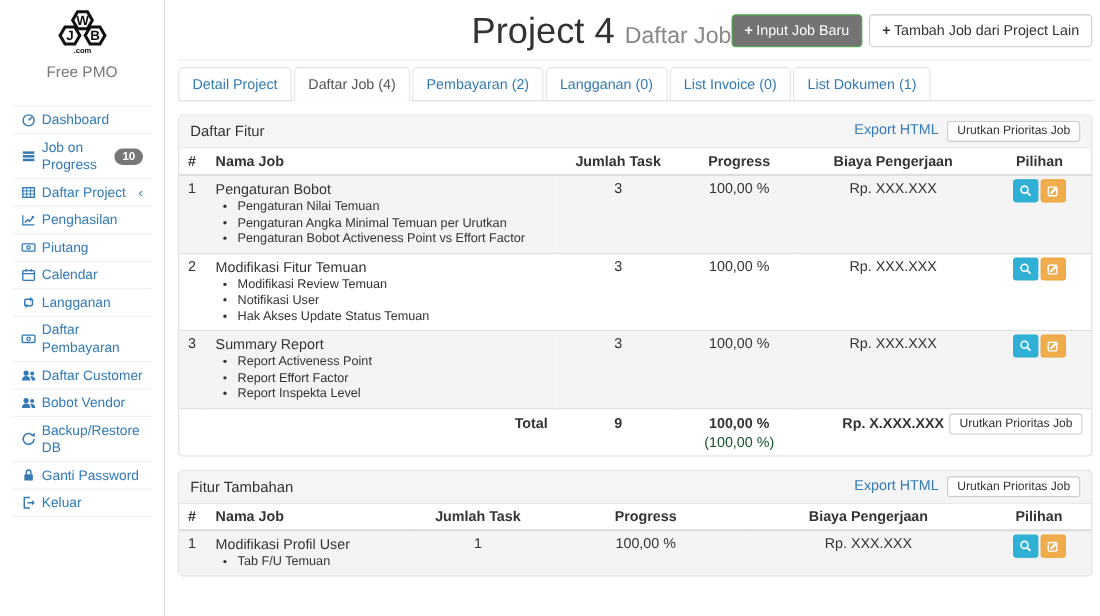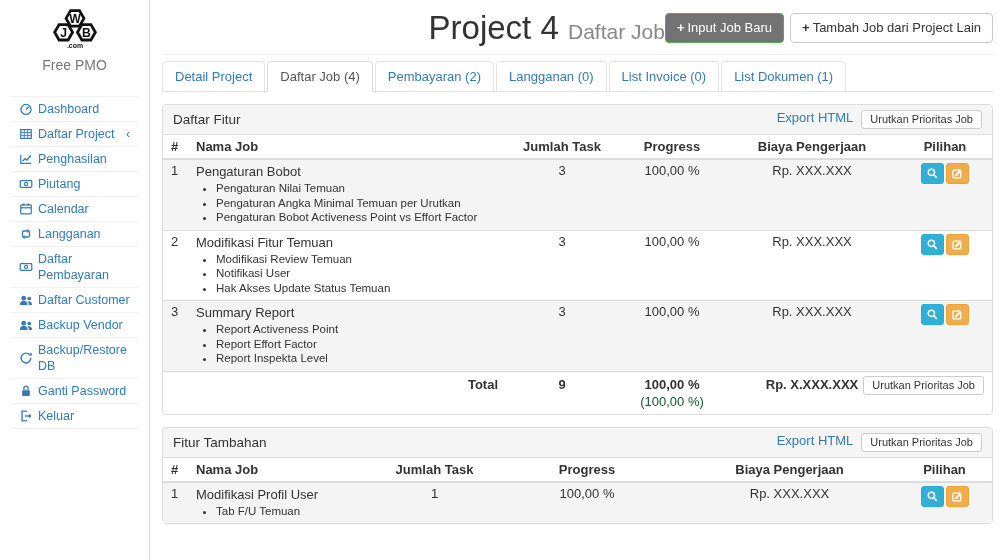--- a/index.html
+++ b/index.html
@@ -161,20 +161,29 @@
           <a href="#">
             <svg class="mi">
               <use href="#i-gauge"></use>
             </svg>
             <span>Dashboard</span>
           </a>
         </li>
       <li>
           <a href="#">
             <svg class="mi">
+              <use href="#i-tasks"></use>
+            </svg>
+            <span>Job on Progress</span>
+            <span class="badge">10</span>
+          </a>
+        </li>
+      <li>
+          <a href="#">
+            <svg class="mi">
               <use href="#i-table"></use>
             </svg>
             <span>Daftar Project</span>
             <span class="chev">‹</span>
           </a>
         </li>
       <li>
           <a href="#">
             <svg class="mi">
               <use href="#i-chart"></use>
@@ -220,21 +229,21 @@
               <use href="#i-users"></use>
             </svg>
             <span>Daftar Customer</span>
           </a>
         </li>
       <li>
           <a href="#">
             <svg class="mi">
               <use href="#i-users"></use>
             </svg>
-            <span>Backup Vendor</span>
+            <span>Bobot Vendor</span>
           </a>
         </li>
       <li>
           <a href="#">
             <svg class="mi">
               <use href="#i-refresh"></use>
             </svg>
             <span>Backup/Restore DB</span>
           </a>
         </li>

